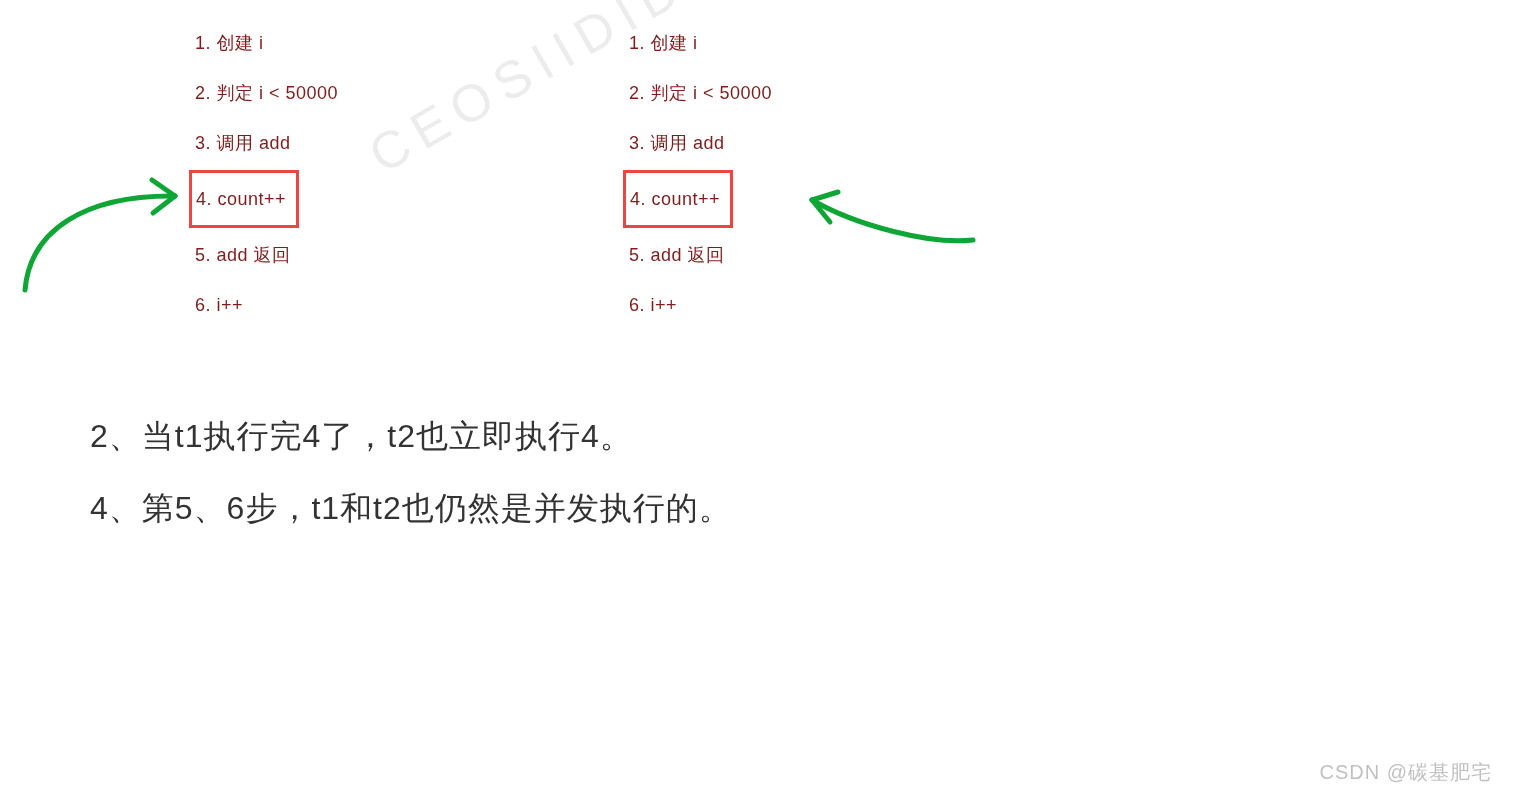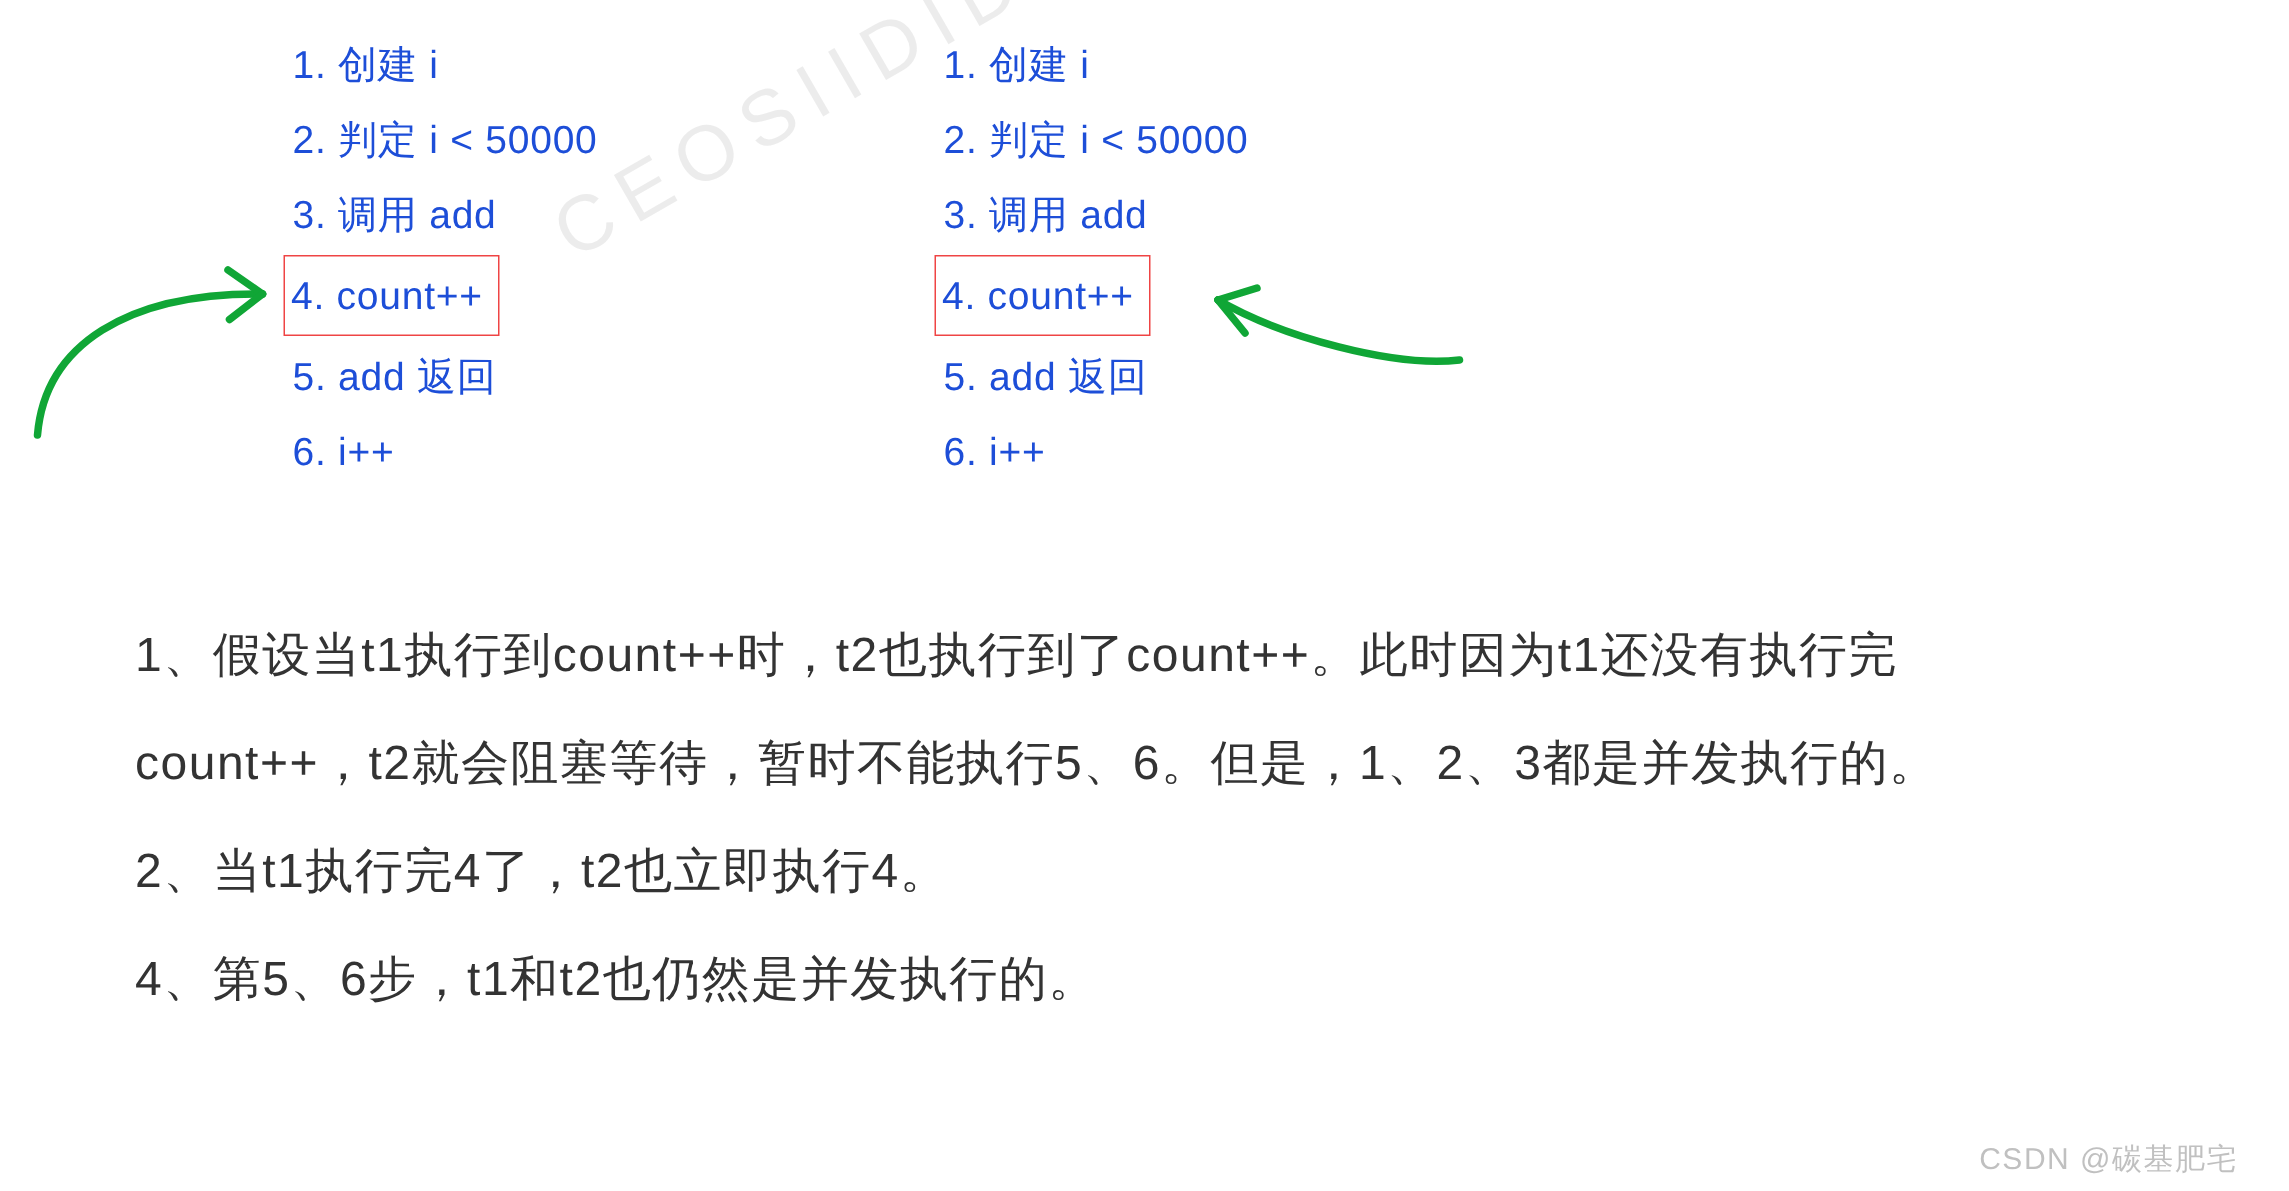--- a/index.html
+++ b/index.html
@@ -16,28 +16,28 @@
       width: 100%;
       height: 360px;
     }
     .step-list {
       position: absolute;
       top: 18px;
     }
     .step-list.left { left: 195px; }
     .step-list.right { left: 629px; }
     .step-item {
-      color: #1d4ed8;
-      font-size: 26px;
+      color: #7f1d1d;
+      font-size: 18px;
       line-height: 50px;
       white-space: nowrap;
       letter-spacing: 0.5px;
     }
     .step-box {
-      border: 1px solid #ef4444;
+      border: 3px solid #ef4444;
       padding: 1px 10px 1px 4px;
       margin: 2px -12px 2px -6px;
       display: inline-block;
     }
     .annotation {
       position: absolute;
       left: 995px;
       top: 200px;
       font-size: 32px;
       color: #333333;
@@ -118,18 +118,17 @@
     <g fill="none" stroke="#10a636" stroke-width="5" stroke-linecap="round">
       <path d="M 973 240 C 930 245, 855 225, 812 200"></path>
       <path d="M 812 200 L 838 192"></path>
       <path d="M 812 200 L 830 222"></path>
     </g>
   </svg>
 
 </div>
 
 <div class="explanation">
-  <p>1、假设当t1执行到count++时，t2也执行到了count++。此时因为t1还没有执行完count++，t2就会阻塞等待，暂时不能执行5、6。但是，1、2、3都是并发执行的。</p>
   <p>2、当t1执行完4了，t2也立即执行4。</p>
   <p>4、第5、6步，t1和t2也仍然是并发执行的。</p>
 </div>
 
 <div class="watermark-footer">CSDN @碳基肥宅</div>
 
 </body></html>

